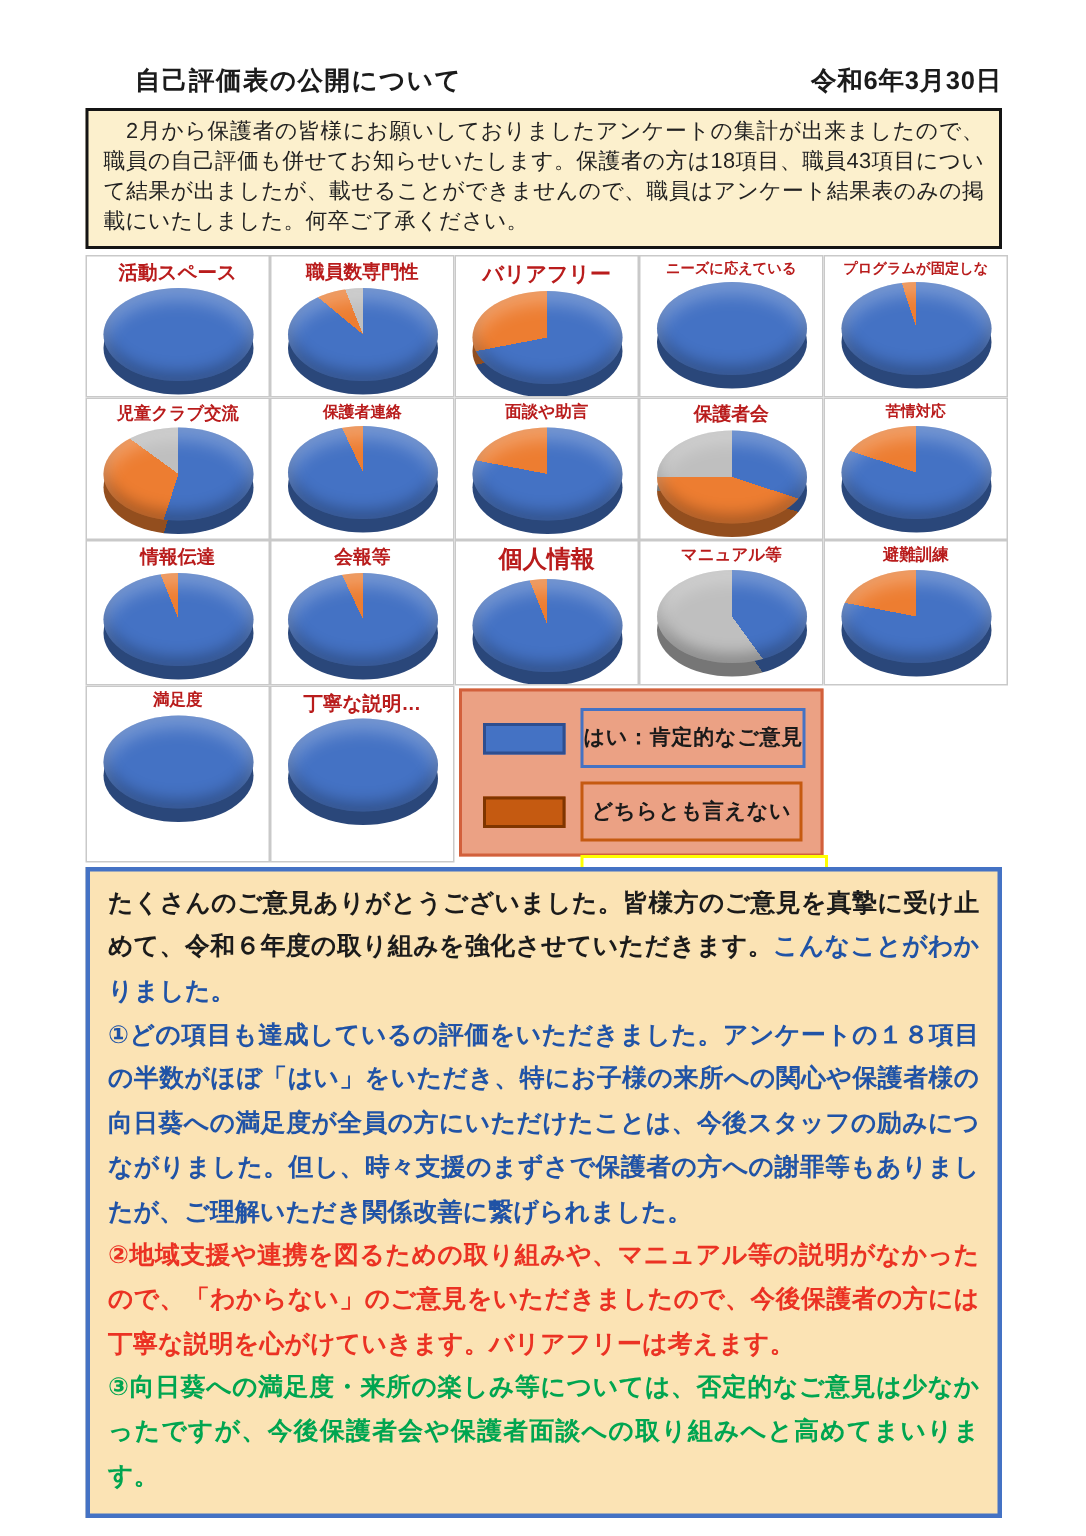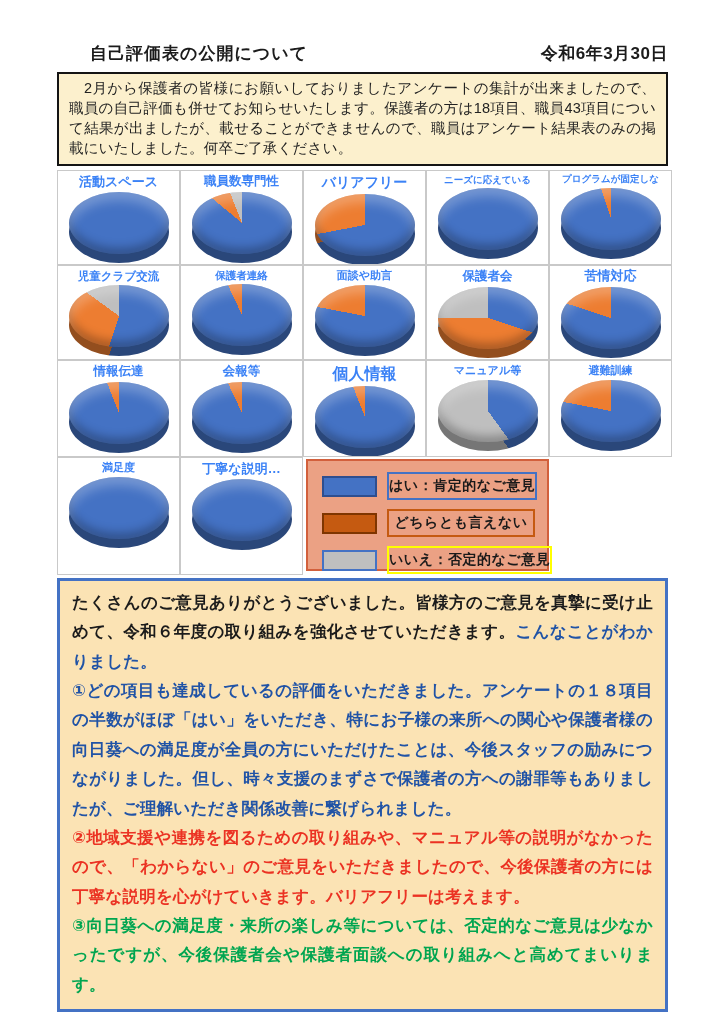--- a/index.html
+++ b/index.html
@@ -33,21 +33,21 @@
     display:grid;
     grid-template-columns:repeat(5,123px);
     grid-template-rows:95px 95px 97px 118px;
   }
   .chart-cell{
     background:#ffffff;border:1px solid #c9c9c9;box-sizing:border-box;
     display:flex;flex-direction:column;align-items:center;
     padding-top:3px;overflow:hidden;
   }
   .chart-label{
-    font-weight:bold;color:#3b82f6;white-space:nowrap;
+    font-weight:bold;color:#b91c1c;white-space:nowrap;
     line-height:1.25;margin-bottom:1px;
   }
   .pie3d{position:relative;width:106px;height:76px;margin-top:1px;}
   .pie-base,.pie-top{
     position:absolute;left:3px;width:100px;height:62px;border-radius:50%;
   }
   .pie-base{top:9px;filter:brightness(0.62);}
   .pie-top{
     top:0;
     box-shadow:inset 0 8px 12px rgba(255,255,255,0.28), inset 0 -6px 10px rgba(0,0,0,0.28);
@@ -56,21 +56,21 @@
   
   .legend{
     grid-column:span 2;margin:2px 0 4px 3px;box-sizing:border-box;
     background:#eba184;border:2px solid #d2603c;
     padding:11px 12px 10px 14px;
     display:flex;flex-direction:column;justify-content:flex-start;gap:9px;
   }
   .legend-row{display:flex;align-items:center;gap:10px;}
   .legend-swatch{width:55px;height:21px;box-sizing:border-box;border:2px solid #2e4e8f;flex:0 0 auto;}
   .legend-labelbox{
-    box-sizing:border-box;border:2px solid #6d28d9;height:28px;flex:1;
+    box-sizing:border-box;border:2px solid #6d28d9;height:40px;flex:1;
     display:flex;align-items:center;justify-content:center;
     font-size:14px;font-weight:bold;color:#1a1a1a;letter-spacing:0.5px;
     white-space:nowrap;
   }
 
   
   .summary-box{
     position:absolute;top:578px;left:57px;width:611px;box-sizing:border-box;
     background:#fbe3b4;border:3px solid #4472c4;
     padding:7px 12px 10px 12px;
@@ -151,21 +151,21 @@
         </div>
       </div>
       <div class="chart-cell">
         <div class="chart-label" style="font-size: 12.5px;">保護者会</div>
         <div class="pie3d">
           <div class="pie-base" style="background: conic-gradient(rgb(68, 114, 196) 0%, rgb(68, 114, 196) 30%, rgb(237, 125, 49) 30%, rgb(237, 125, 49) 75%, rgb(191, 191, 191) 75%, rgb(191, 191, 191) 100%);"></div>
           <div class="pie-top" style="background: conic-gradient(rgb(68, 114, 196) 0%, rgb(68, 114, 196) 30%, rgb(237, 125, 49) 30%, rgb(237, 125, 49) 75%, rgb(191, 191, 191) 75%, rgb(191, 191, 191) 100%);"></div>
         </div>
       </div>
       <div class="chart-cell">
-        <div class="chart-label" style="font-size: 13px; font-family: Liberation Mono, monospace;">苦情対応</div>
+        <div class="chart-label" style="font-size: 10px;">苦情対応</div>
         <div class="pie3d">
           <div class="pie-base" style="background: conic-gradient(rgb(68, 114, 196) 0%, rgb(68, 114, 196) 80%, rgb(237, 125, 49) 80%, rgb(237, 125, 49) 100%);"></div>
           <div class="pie-top" style="background: conic-gradient(rgb(68, 114, 196) 0%, rgb(68, 114, 196) 80%, rgb(237, 125, 49) 80%, rgb(237, 125, 49) 100%);"></div>
         </div>
       </div>
       <div class="chart-cell">
         <div class="chart-label" style="font-size: 12.5px;">情報伝達</div>
         <div class="pie3d">
           <div class="pie-base" style="background: conic-gradient(rgb(68, 114, 196) 0%, rgb(68, 114, 196) 94%, rgb(237, 125, 49) 94%, rgb(237, 125, 49) 100%);"></div>
           <div class="pie-top" style="background: conic-gradient(rgb(68, 114, 196) 0%, rgb(68, 114, 196) 94%, rgb(237, 125, 49) 94%, rgb(237, 125, 49) 100%);"></div>

